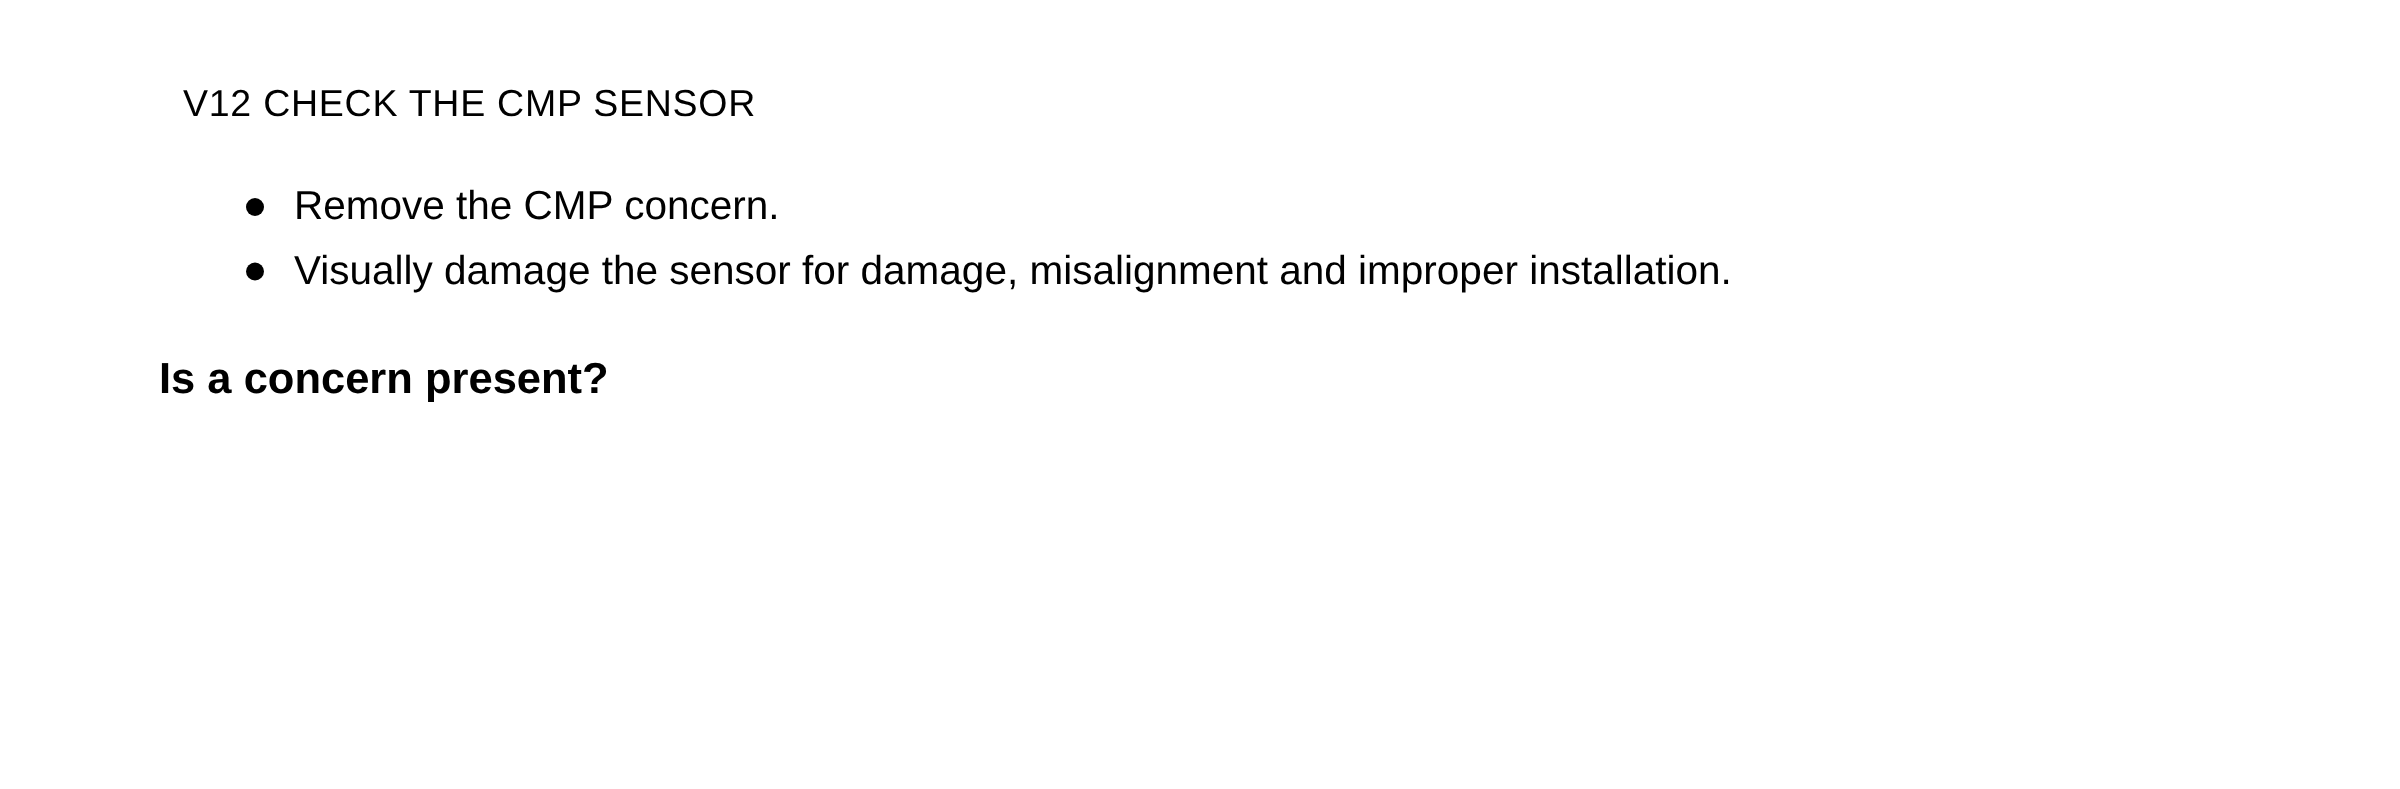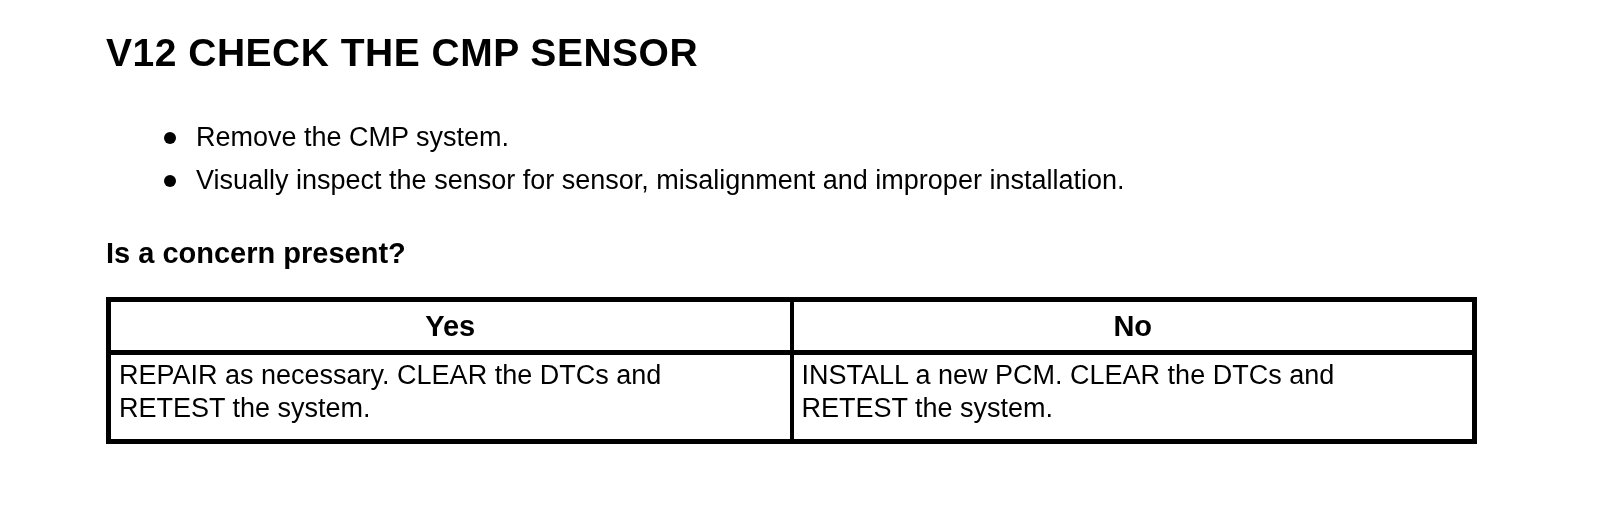--- a/index.html
+++ b/index.html
@@ -13,23 +13,23 @@
     height: 526px;
     background: #ffffff;
     color: #000000;
     font-family: "Liberation Sans", sans-serif;
     overflow: hidden;
   }
   .title {
     position: absolute;
     left: 106px;
     top: 34px;
-    margin: 0;
-    font-size: 39px;
-    font-weight: 700;
+    margin: 16px;
+    font-size: 25px;
+    font-weight: 400;
     line-height: 38px;
     letter-spacing: 0.5px;
     white-space: nowrap;
   }
   .bullets {
     position: absolute;
     left: 164px;
     top: 121px;
     margin: 0;
     padding: 0;
@@ -95,40 +95,24 @@
 </head>
 <body>
 
 <div class="page">
 
   <h1 class="title">V12 CHECK THE CMP SENSOR</h1>
 
   <ul class="bullets">
     <li class="bullet-item">
       <span class="bullet-dot"></span>
-      <span>Remove the CMP system.</span>
+      <span>Remove the CMP concern.</span>
     </li>
     <li class="bullet-item">
       <span class="bullet-dot"></span>
-      <span>Visually inspect the sensor for sensor, misalignment and improper installation.</span>
+      <span>Visually damage the sensor for damage, misalignment and improper installation.</span>
     </li>
   </ul>
 
   <div class="question">Is a concern present?</div>
 
-  <table class="decision-table">
-    <thead>
-      <tr>
-        <th>Yes</th>
-        <th>No</th>
-      </tr>
-    </thead>
-    <tbody>
-      <tr>
-        <td>REPAIR as necessary. CLEAR the DTCs and
-RETEST the system.</td>
-        <td>INSTALL a new PCM. CLEAR the DTCs and
-RETEST the system.</td>
-      </tr>
-    </tbody>
-  </table>
 
 </div>
 
 </body></html>

